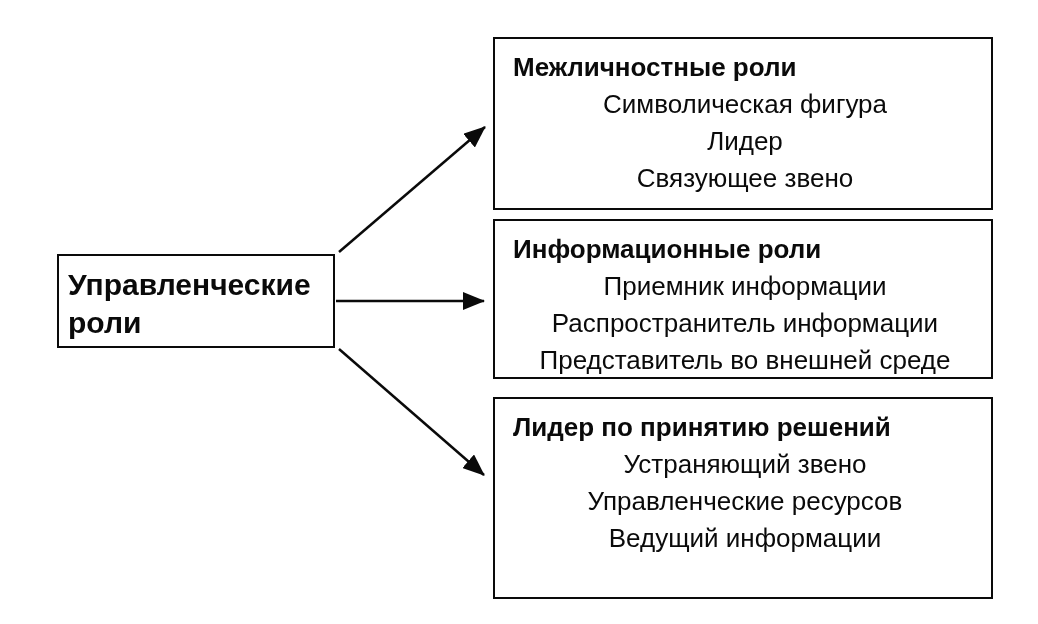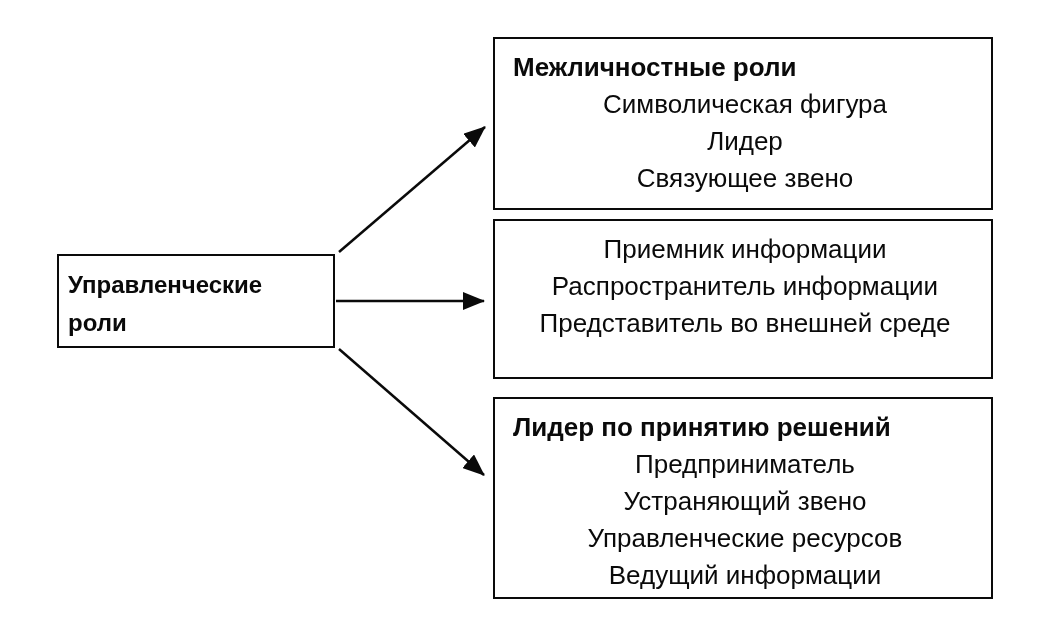--- a/index.html
+++ b/index.html
@@ -29,21 +29,21 @@
     background: #ffffff;
     border: 2px solid #0a0a0a;
   }
   .root-box {
     left: 57px;
     top: 254px;
     width: 278px;
     height: 94px;
     padding: 10px 8px 16px 9px;
     font-weight: bold;
-    font-size: 24px;
+    font-size: 30px;
     line-height: 38px;
   }
   .branch-box {
     left: 493px;
     width: 500px;
     padding: 10px 14px 0 18px;
     font-size: 26px;
     line-height: 37px;
   }
   .branch-top    { top: 37px;  height: 173px; }
@@ -78,26 +78,26 @@
   </div>
 
   <div class="box branch-box branch-top">
     <div class="branch-title">Межличностные роли</div>
     <div class="branch-item">Символическая фигура</div>
     <div class="branch-item">Лидер</div>
     <div class="branch-item">Связующее звено</div>
   </div>
 
   <div class="box branch-box branch-middle">
+    <div class="branch-title">Информационные роли</div>
     <div class="branch-item">Приемник информации</div>
     <div class="branch-item">Распространитель информации</div>
     <div class="branch-item">Представитель во внешней среде</div>
   </div>
 
   <div class="box branch-box branch-bottom">
     <div class="branch-title">Лидер по принятию решений</div>
-    <div class="branch-item">Предприниматель</div>
     <div class="branch-item">Устраняющий звено</div>
     <div class="branch-item">Управленческие ресурсов</div>
     <div class="branch-item">Ведущий информации</div>
   </div>
 
 </div>
 
 </body></html>

